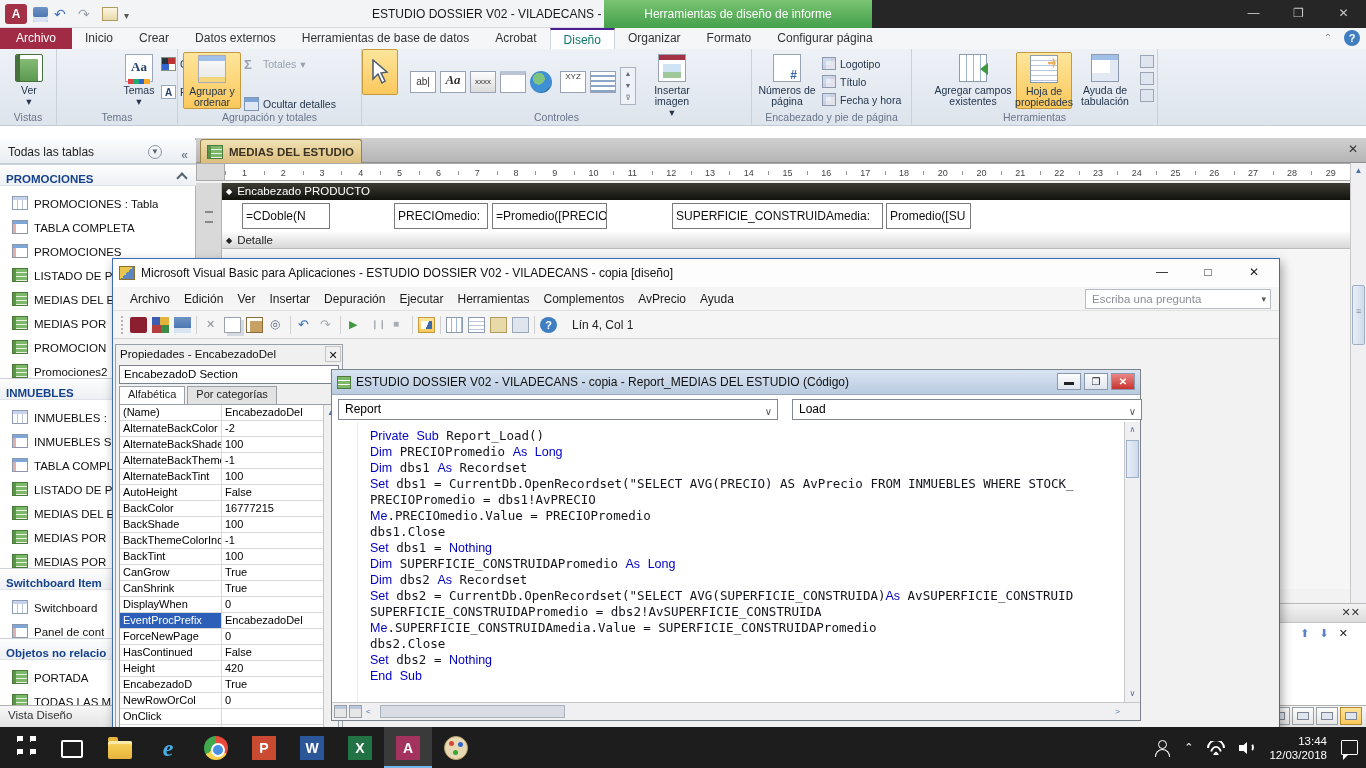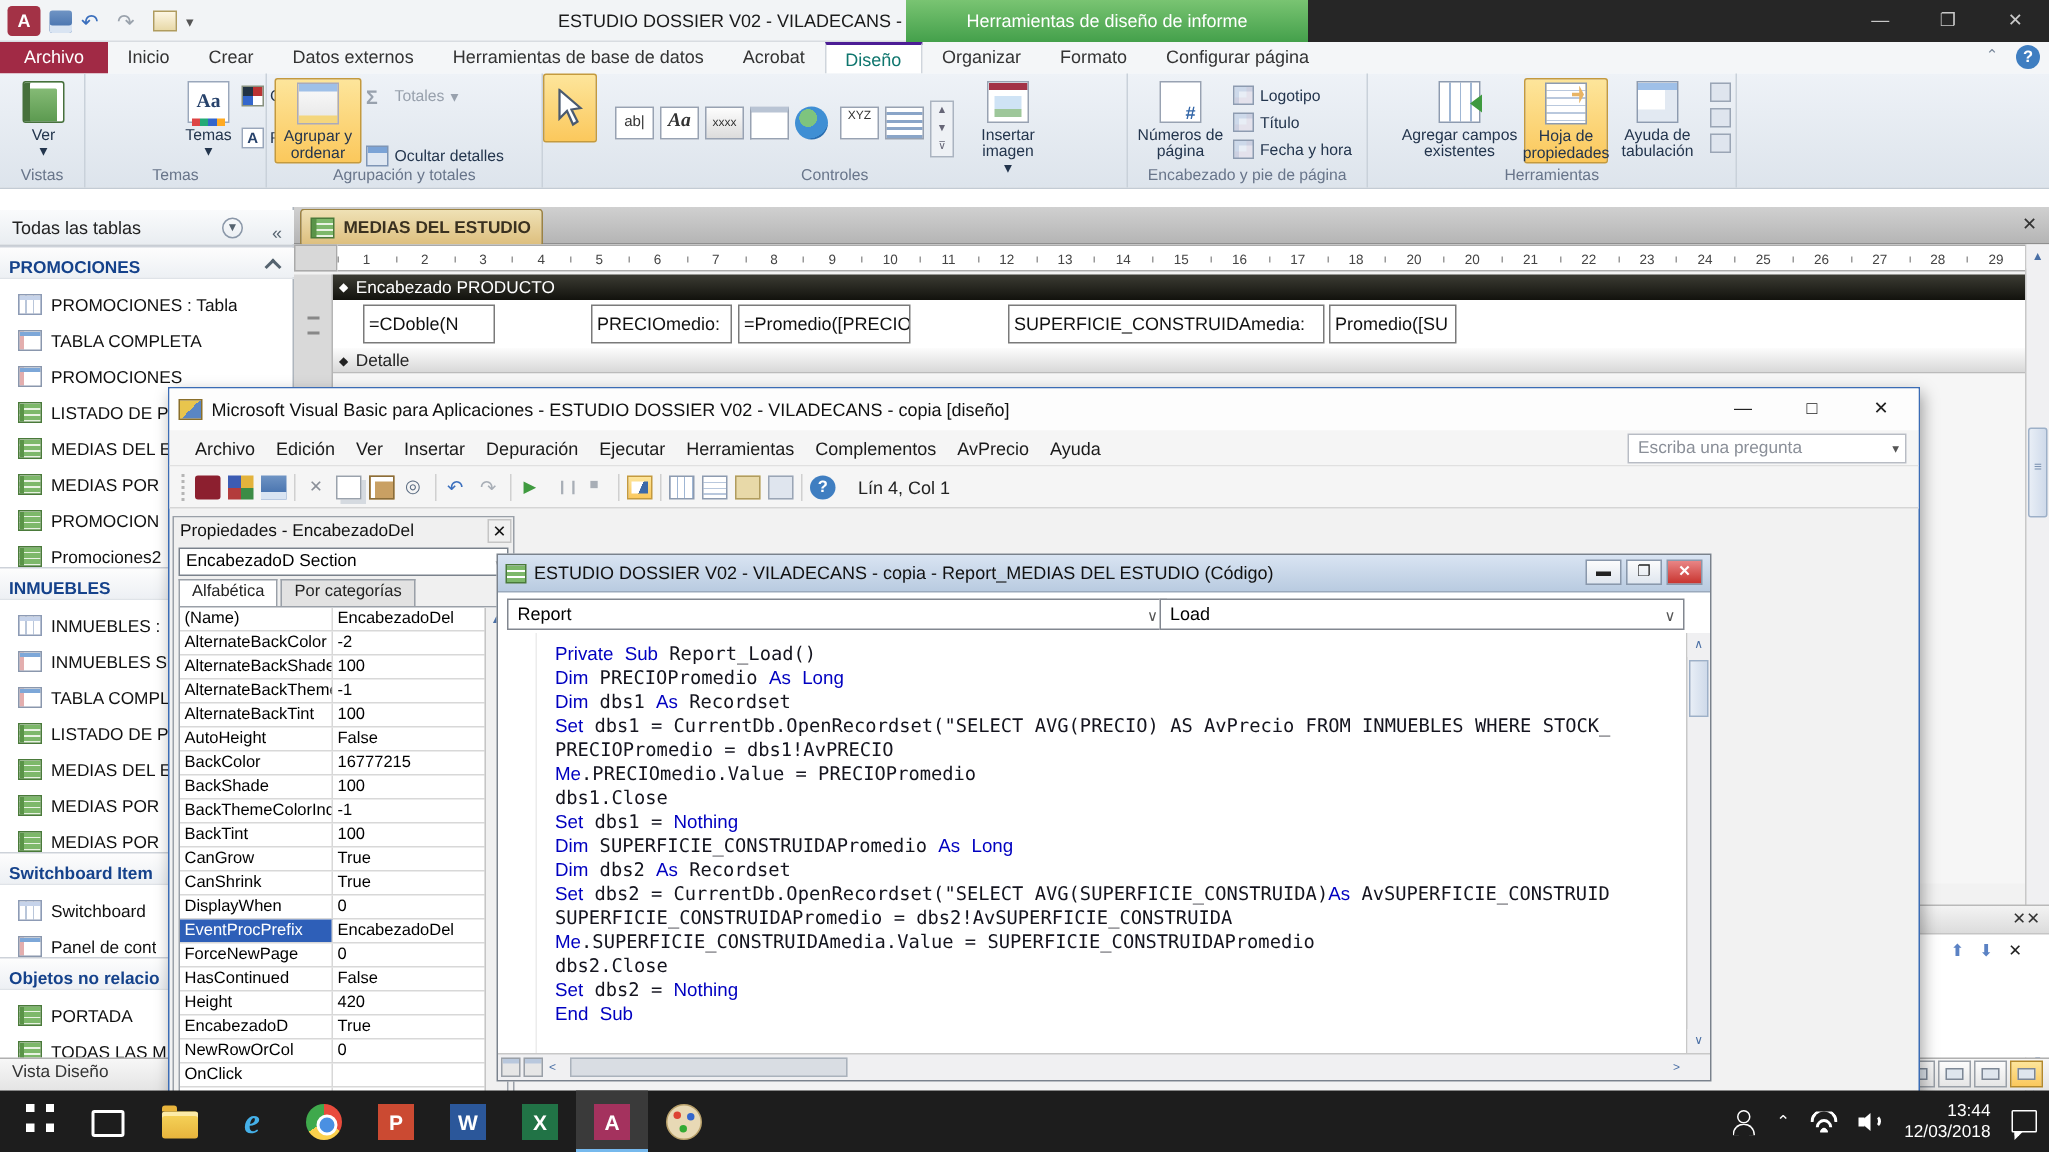--- a/index.html
+++ b/index.html
@@ -203,21 +203,21 @@
 
 
 #codewin{position:absolute;left:218px;top:110px;width:810px;height:352px;background:#fff;border:1px solid #7a828c}
 #code-title{position:absolute;left:0;top:0;width:100%;height:25px;background:linear-gradient(#d9e4f2,#b9cbe0);display:flex;align-items:center;font-size:12px;color:#111;border-bottom:1px solid #9aa9bc}
 #code-ico{width:14px;height:13px;margin:0 5px;background:repeating-linear-gradient(#7db86a 0 3px,#fff 3px 4px);border:1px solid #4a7a3a}
 .cbtn{width:24px;height:17px;background:linear-gradient(#fcfcfc,#dfe6ef);border:1px solid #8a98ab;font-size:10px;text-align:center;line-height:15px;color:#222;margin-left:3px}
 #cb-close{background:linear-gradient(#e98585,#c8342f);color:#fff;font-weight:bold}
 #code-btns{position:absolute;right:5px;top:3px;display:flex}
 .ccombo{position:absolute;top:29px;height:21px;background:#fff;border:1px solid #828790;font-size:12px;line-height:19px;padding-left:6px;color:#000}
 #combo-obj{left:6px;width:440px}
-#combo-evt{left:441px;width:350px}
+#combo-evt{left:460px;width:350px}
 .ccombo .cmbarr{position:absolute;right:5px;top:2px;color:#555;font-size:10px}
 #code-area{position:absolute;left:0;top:52px;width:808px;height:280px;background:#fff;overflow:hidden}
 #code-margin{position:absolute;left:0;top:0;width:26px;height:100%;background:#fff;border-right:1px solid #ececec}
 #code-lines{position:absolute;left:38px;top:6px;right:20px;height:262px;overflow:hidden}
 .codeline{height:16px;line-height:16px;white-space:pre;font-family:"DejaVu Sans Mono",monospace;font-size:12.5px;color:#14141e}
 .kw{color:#0000c0}
 #code-vscroll{position:absolute;right:0;top:0;width:16px;height:280px;background:#f0f0f2;border-left:1px solid #c8c8c8}
 #cvs-up{top:0}#cvs-down{top:264px}
 #cvs-thumb{position:absolute;left:1px;top:18px;width:13px;height:38px;background:linear-gradient(90deg,#e8eef6,#cfdaea);border:1px solid #9db0c8}
 #code-hscroll{position:absolute;left:0;bottom:0;width:808px;height:18px;background:#f0f0f2;border-top:1px solid #c8c8c8}

